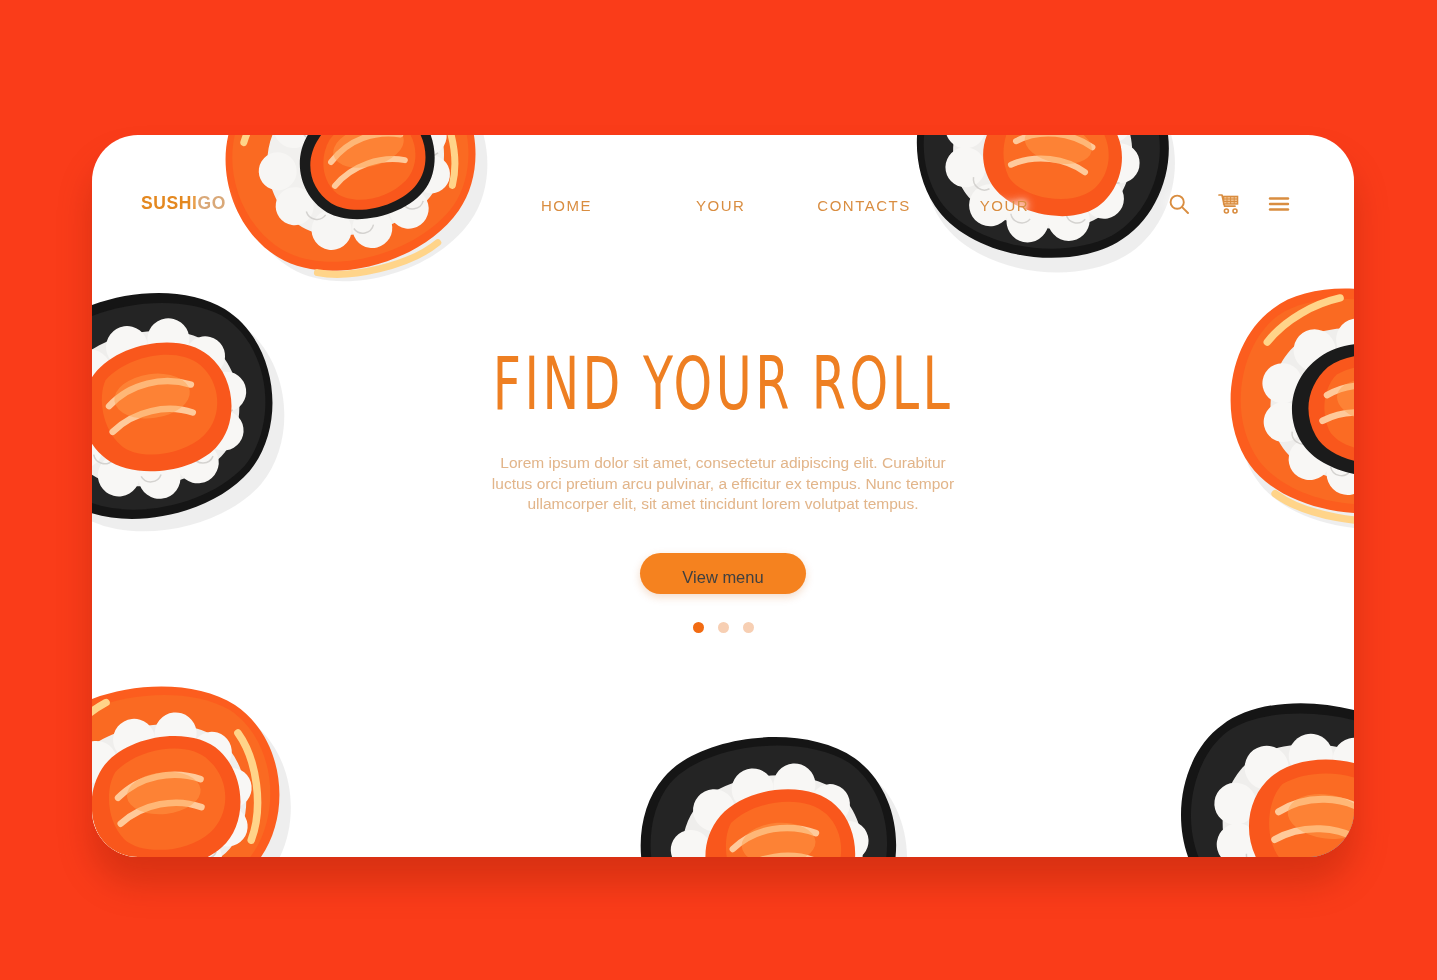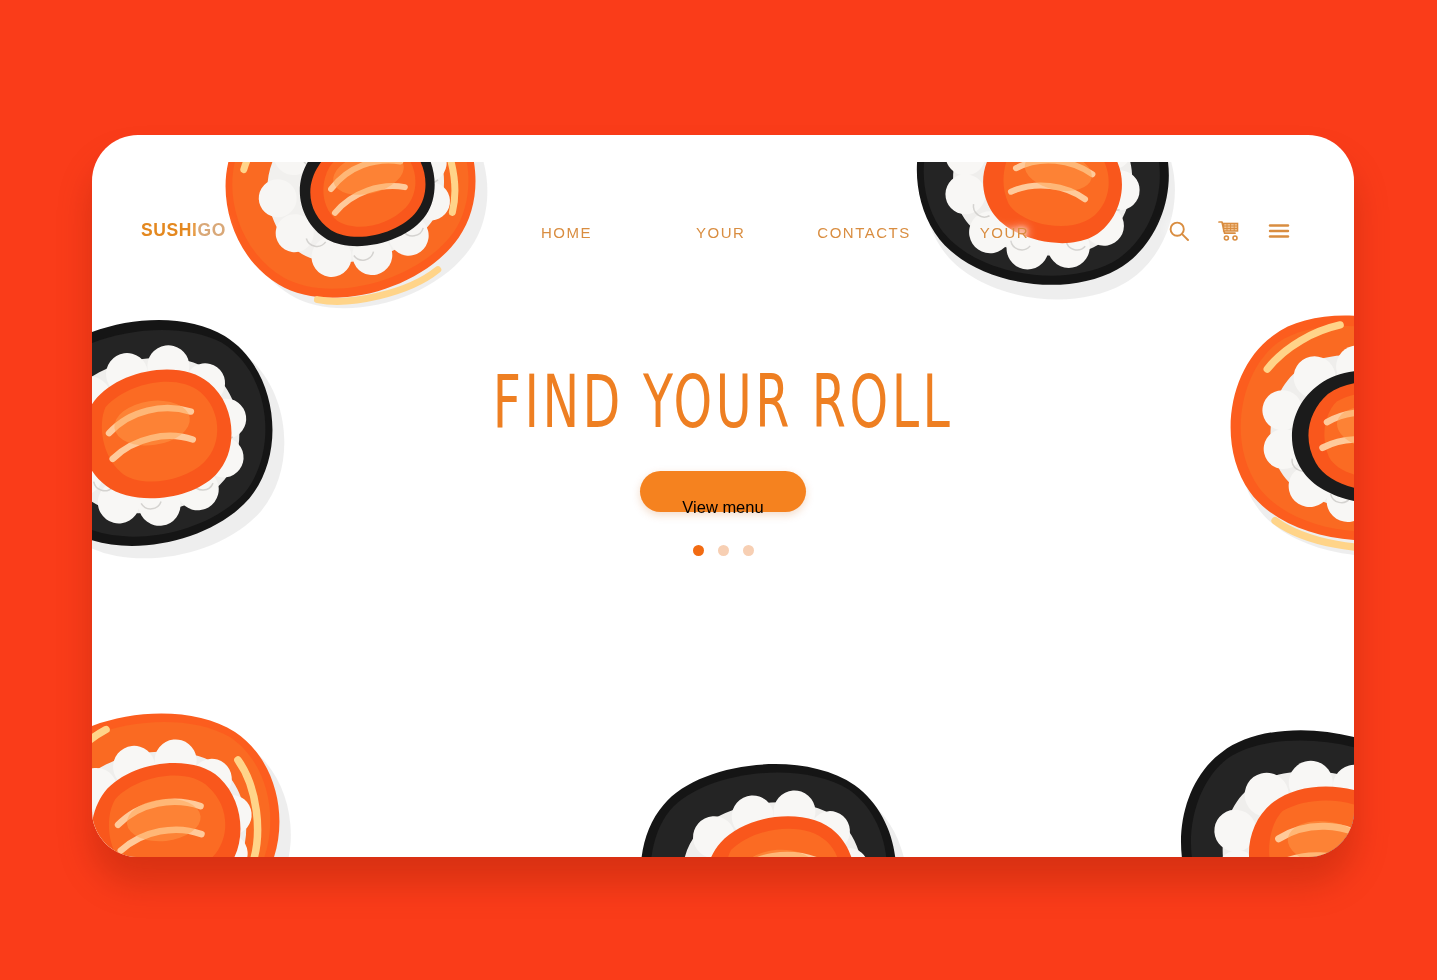--- a/index.html
+++ b/index.html
@@ -31,21 +31,20 @@
     overflow: hidden;
     box-shadow: 0 26px 34px rgba(120, 20, 5, 0.26);
   }
 
   
   .card-inner {
     position: absolute;
     inset: 0;
     overflow: hidden;
     border-radius: 46px;
-    margin-top: 27px;
   }
 
   
   .sushi {
     position: absolute;
     pointer-events: none;
   }
   .sushi svg { display: block; overflow: visible; }
 
   
@@ -104,21 +103,21 @@
     width: 26px; height: 26px;
     display: flex; align-items: center; justify-content: center;
     cursor: pointer;
     filter: drop-shadow(0 0 7px #fff) drop-shadow(0 0 4px #fff);
   }
 
   
   .hero-content {
     position: absolute;
     left: 0;
-    top: 209px;
+    top: 218px;
     width: 100%;
     text-align: center;
     z-index: 25;
   }
 
   .hero-title {
     font-family: "DejaVu Sans Condensed", "Liberation Sans Narrow", "Liberation Sans", sans-serif;
     font-size: 62px;
     line-height: 1;
     font-weight: normal;
@@ -136,24 +135,24 @@
     line-height: 20.6px;
     color: #e2b58a;
     text-shadow: 0 0 14px #fff, 0 0 9px #fff, 0 0 5px #fff;
   }
 
   .cta-wrap { margin-top: 38px; }
 
   .cta-button {
     display: inline-block;
     background: #f5821f;
-    color: #000000;
+    color: #404040;
     border: none;
     border-radius: 30px;
-    padding: 16px 42px;
+    padding: 4px 42px;
     height: 41px;
     line-height: 41px;
     font-size: 16.5px;
     font-family: "Liberation Sans", sans-serif;
     cursor: pointer;
     box-shadow: 0 3px 9px rgba(200, 90, 10, 0.22);
   }
 
   .dots {
     margin-top: 28px;
@@ -514,20 +513,21 @@
               <line x1="2" y1="9" x2="20" y2="9"></line>
               <line x1="2" y1="14.5" x2="20" y2="14.5"></line>
             </g>
           </svg>
         </div>
       </div>
     </div>
 
     <div class="hero-content">
       <h1 class="hero-title">FIND YOUR ROLL</h1>
+      <p class="hero-text">Lorem ipsum dolor sit amet, consectetur adipiscing elit. Curabitur luctus orci pretium arcu pulvinar, a efficitur ex tempus. Nunc tempor ullamcorper elit, sit amet tincidunt lorem volutpat tempus.</p>
       <div class="cta-wrap">
         <button class="cta-button">View menu</button>
       </div>
       <div class="dots">
         <span class="dot active"></span>
         <span class="dot idle"></span>
         <span class="dot idle"></span>
       </div>
     </div>
 

